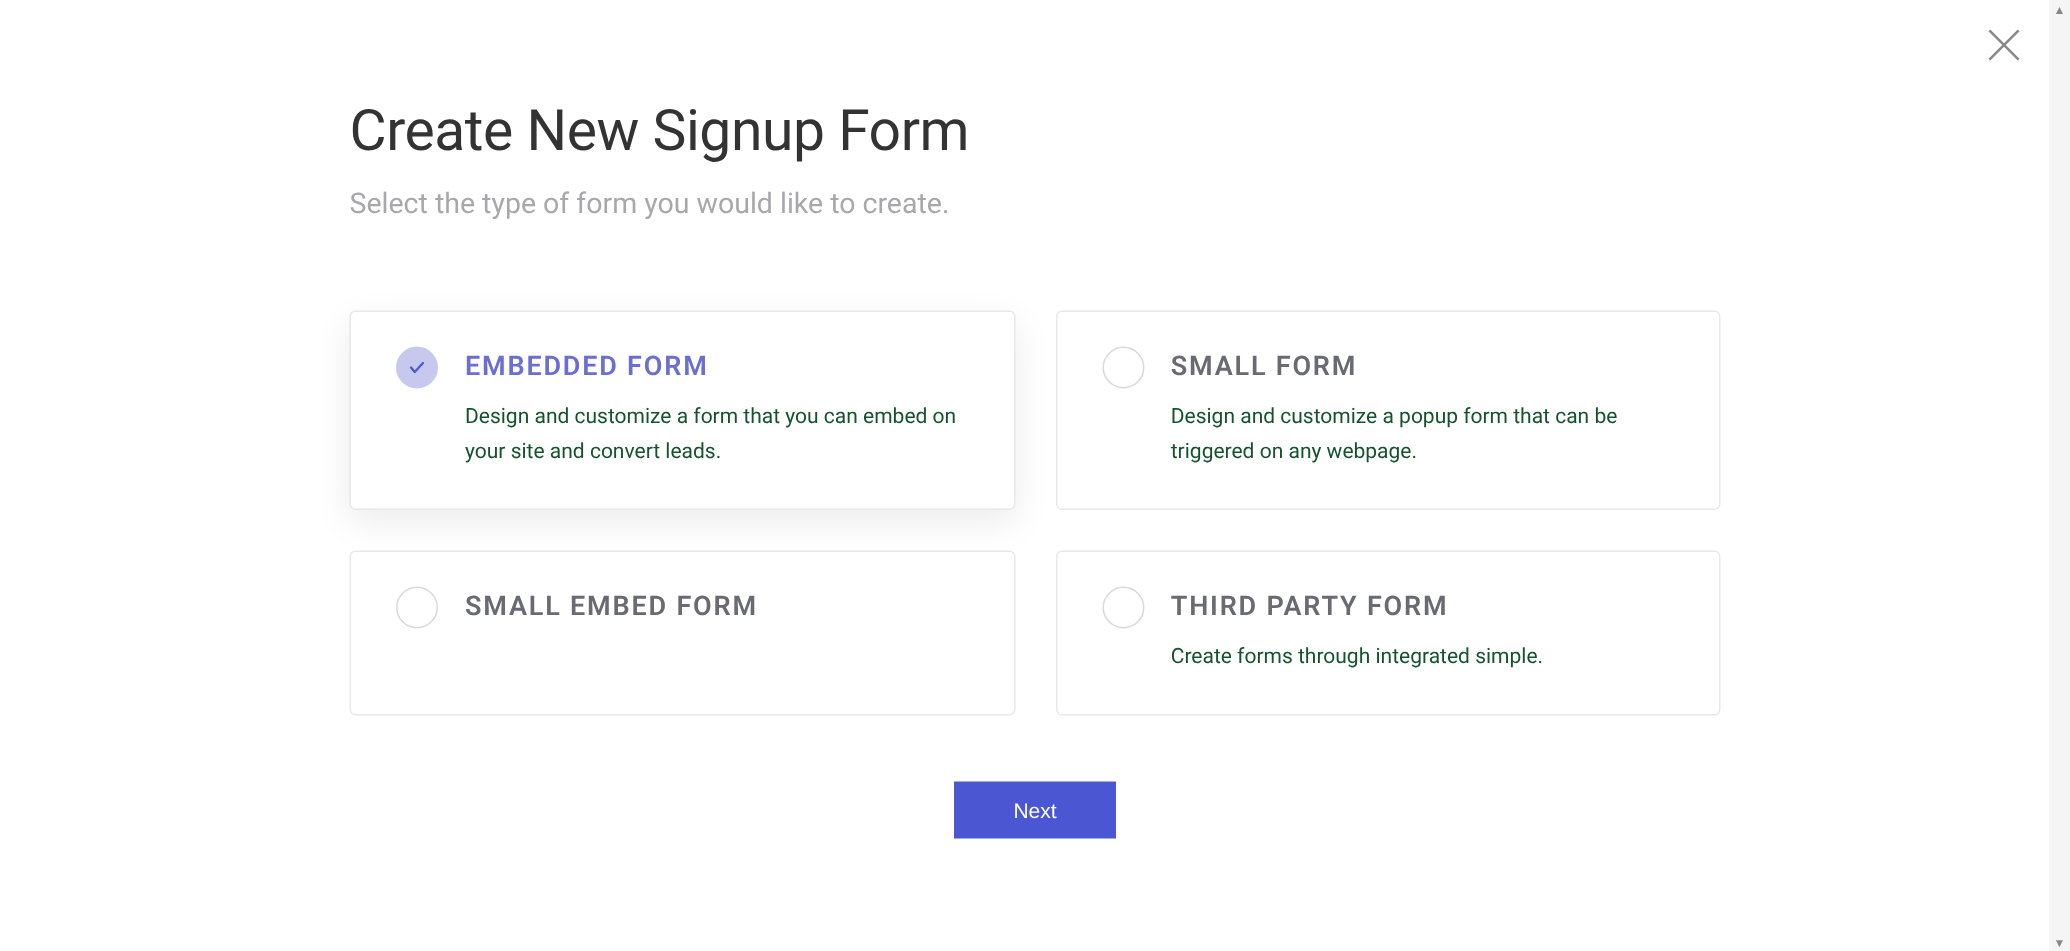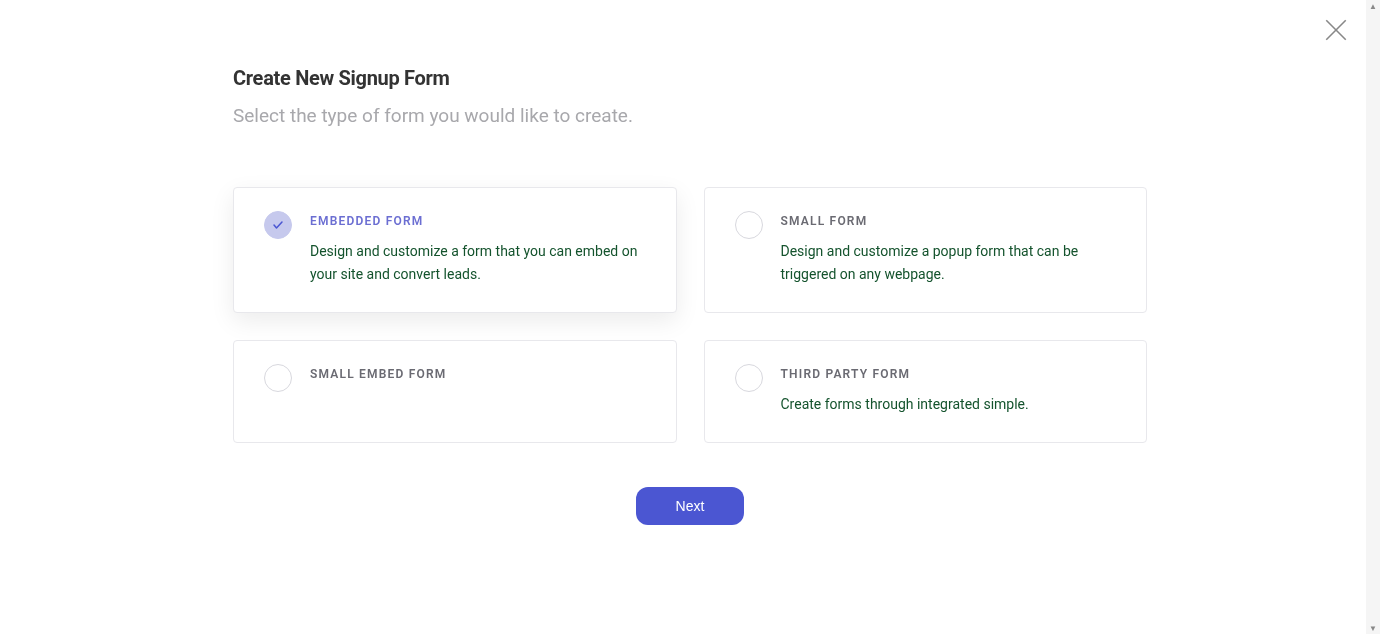--- a/index.html
+++ b/index.html
@@ -48,22 +48,22 @@
       justify-content: center;
       font-size: 8px;
       color: #888;
     }
     .scrollbar-arrow.up { top: 0; }
     .scrollbar-arrow.down { bottom: 0; }
     .container {
       padding: 66px 233px 0 233px;
     }
     .page-title {
-      font-size: 20px;
-      font-weight: 700;
+      font-size: 38px;
+      font-weight: 400;
       color: #333333;
       margin-bottom: 14px;
       letter-spacing: -0.3px;
     }
     .subtitle {
       font-size: 19px;
       color: #a8a8ac;
       margin-bottom: 60px;
     }
     .cards-grid {
@@ -105,21 +105,21 @@
       height: 12px;
       display: none;
     }
     .card.selected .radio-circle svg {
       display: block;
     }
     .card-content {
       flex: 1;
     }
     .card-title {
-      font-size: 12px;
+      font-size: 18px;
       font-weight: 600;
       letter-spacing: 1.2px;
       color: #6a6a72;
       margin-bottom: 12px;
     }
     .card.selected .card-title {
       color: #6b6ed2;
     }
     .card-desc {
       font-size: 14px;
@@ -127,21 +127,21 @@
       color: #14532d;
     }
     .actions {
       display: flex;
       justify-content: center;
     }
     .next-btn {
       background: #4b56d2;
       color: #ffffff;
       border: none;
-      border-radius: 12px;
+      border-radius: 0;
       padding: 11px 40px;
       font-size: 14px;
       font-weight: 500;
       cursor: pointer;
     }
   </style>
 </head>
 <body>
 
 <div class="close-btn">

